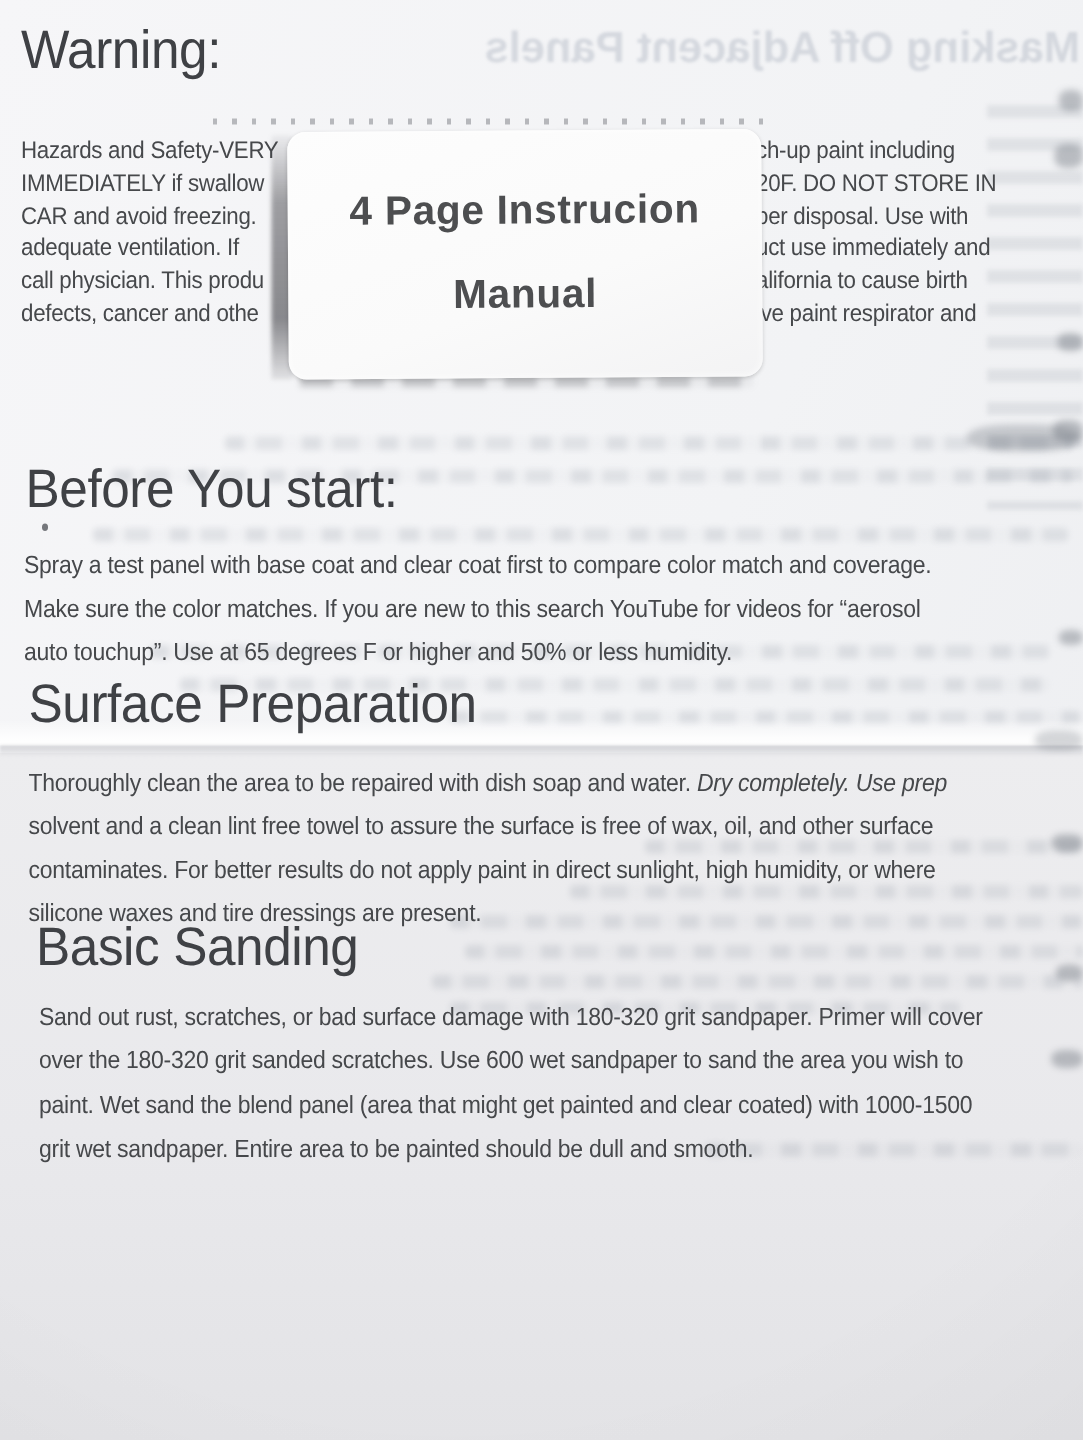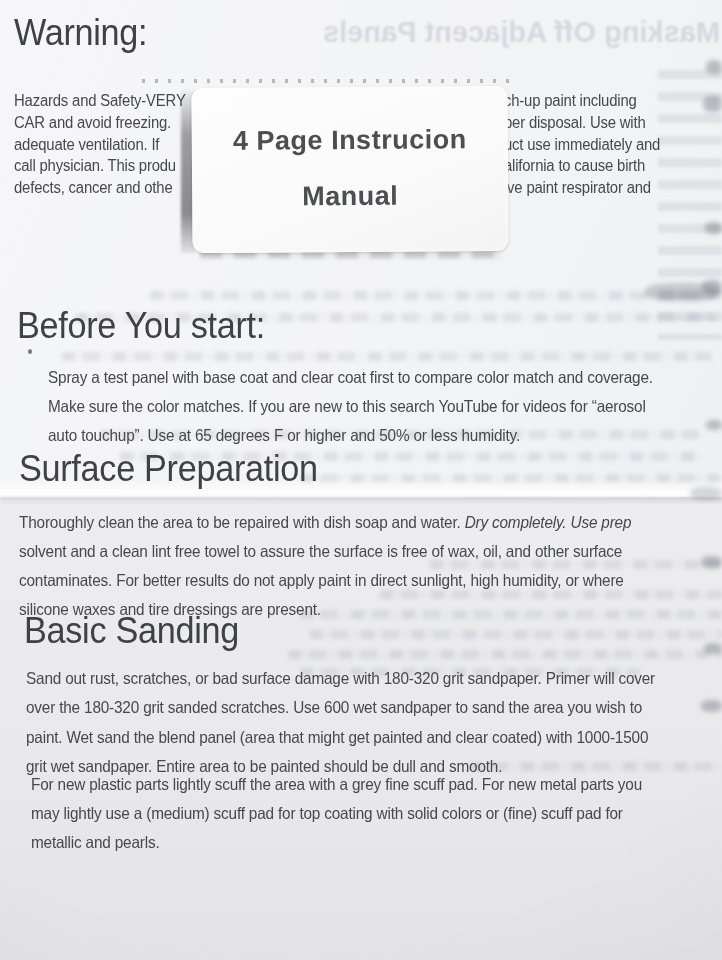--- a/index.html
+++ b/index.html
@@ -97,37 +97,38 @@
   <div class="edge-mark" style="left:706px;top:420px;width:16px;height:10px;"></div>
   <div class="edge-mark" style="left:690px;top:487px;width:32px;height:13px;opacity:.28;"></div>
   <div class="edge-mark" style="left:701px;top:556px;width:21px;height:12px;"></div>
   <div class="edge-mark" style="left:704px;top:643px;width:18px;height:11px;"></div>
   <div class="edge-mark" style="left:701px;top:700px;width:21px;height:12px;"></div>
 
   <div class="h1" style="left:14px;top:12px;">Warning:</div>
 
   <div class="warn-para">
     <div class="wline"><span class="wl">Hazards and Safety-VERY</span><span class="wr">ch-up paint including</span></div>
+    <div class="wline"><span class="wl">IMMEDIATELY if swallow</span><span class="wr">20F. DO NOT STORE IN</span></div>
     <div class="wline"><span class="wl">CAR and avoid freezing.</span><span class="wr">per disposal. Use with</span></div>
     <div class="wline"><span class="wl">adequate ventilation. If</span><span class="wr">uct use immediately and</span></div>
     <div class="wline"><span class="wl">call physician. This produ</span><span class="wr">alifornia to cause birth</span></div>
     <div class="wline"><span class="wl">defects, cancer and othe</span><span class="wr">ive paint respirator and</span></div>
   </div>
 
   <div class="perforation"></div>
   <div class="sticker-shadow"></div>
   <div class="sticker-smudge"></div>
   <div class="sticker">
     <div class="s1">4 Page Instrucion</div>
     <div class="s2">Manual</div>
   </div>
 
   <div class="h1" style="left:17px;top:305px;">Before You start:</div>
   <div class="stray-dot"></div>
-  <div class="para" style="left:16px;top:368px;margin-left:32px;">
+  <div class="para" style="left:16px;top:368px;">
     <div class="pline" style="height:29px;">Spray a test panel with base coat and clear coat first to compare color match and coverage.</div>
     <div class="pline" style="height:29px;">Make sure the color matches.  If you are new to this search YouTube for videos for “aerosol</div>
     <div class="pline" style="height:29px;">auto touchup”.  Use at 65 degrees F or higher and 50% or less humidity.</div>
   </div>
 
   <div class="h1" style="left:19px;top:448px;">Surface Preparation</div>
   <div class="para" style="left:19px;top:513px;">
     <div class="pline" style="height:29px;"><span>Thoroughly clean the area to be repaired with dish soap and water.  </span><span class="ital">Dry completely. Use prep</span></div>
     <div class="pline" style="height:29px;">solvent and a clean lint free towel to assure the surface is free of wax, oil, and other surface</div>
     <div class="pline" style="height:29px;">contaminates. For better results do not apply paint in direct sunlight, high humidity, or where</div>
@@ -135,20 +136,15 @@
   </div>
 
   <div class="h1" style="left:24px;top:610px;">Basic Sanding</div>
   <div class="para" style="left:26px;top:669px;">
     <div class="pline" style="height:29.4px;">Sand out rust, scratches, or bad surface damage with 180-320 grit sandpaper. Primer will cover</div>
     <div class="pline" style="height:29.4px;">over the 180-320 grit sanded scratches. Use 600 wet sandpaper to sand the area you wish to</div>
     <div class="pline" style="height:29.4px;">paint. Wet sand the blend panel (area that might get painted and clear coated) with 1000-1500</div>
     <div class="pline" style="height:29.4px;">grit wet sandpaper. Entire area to be painted should be dull and smooth.</div>
   </div>
 
-  <div class="para" style="left:31px;top:775px;">
-    <div class="pline" style="height:29px;">For new plastic parts lightly scuff the area with a grey fine scuff pad. For new metal parts you</div>
-    <div class="pline" style="height:29px;">may lightly use a (medium) scuff pad for top coating with solid colors or (fine) scuff pad for</div>
-    <div class="pline" style="height:29px;">metallic and pearls.</div>
-  </div>
 
   <div class="vignette"></div>
 </div>
 
 </body></html>

